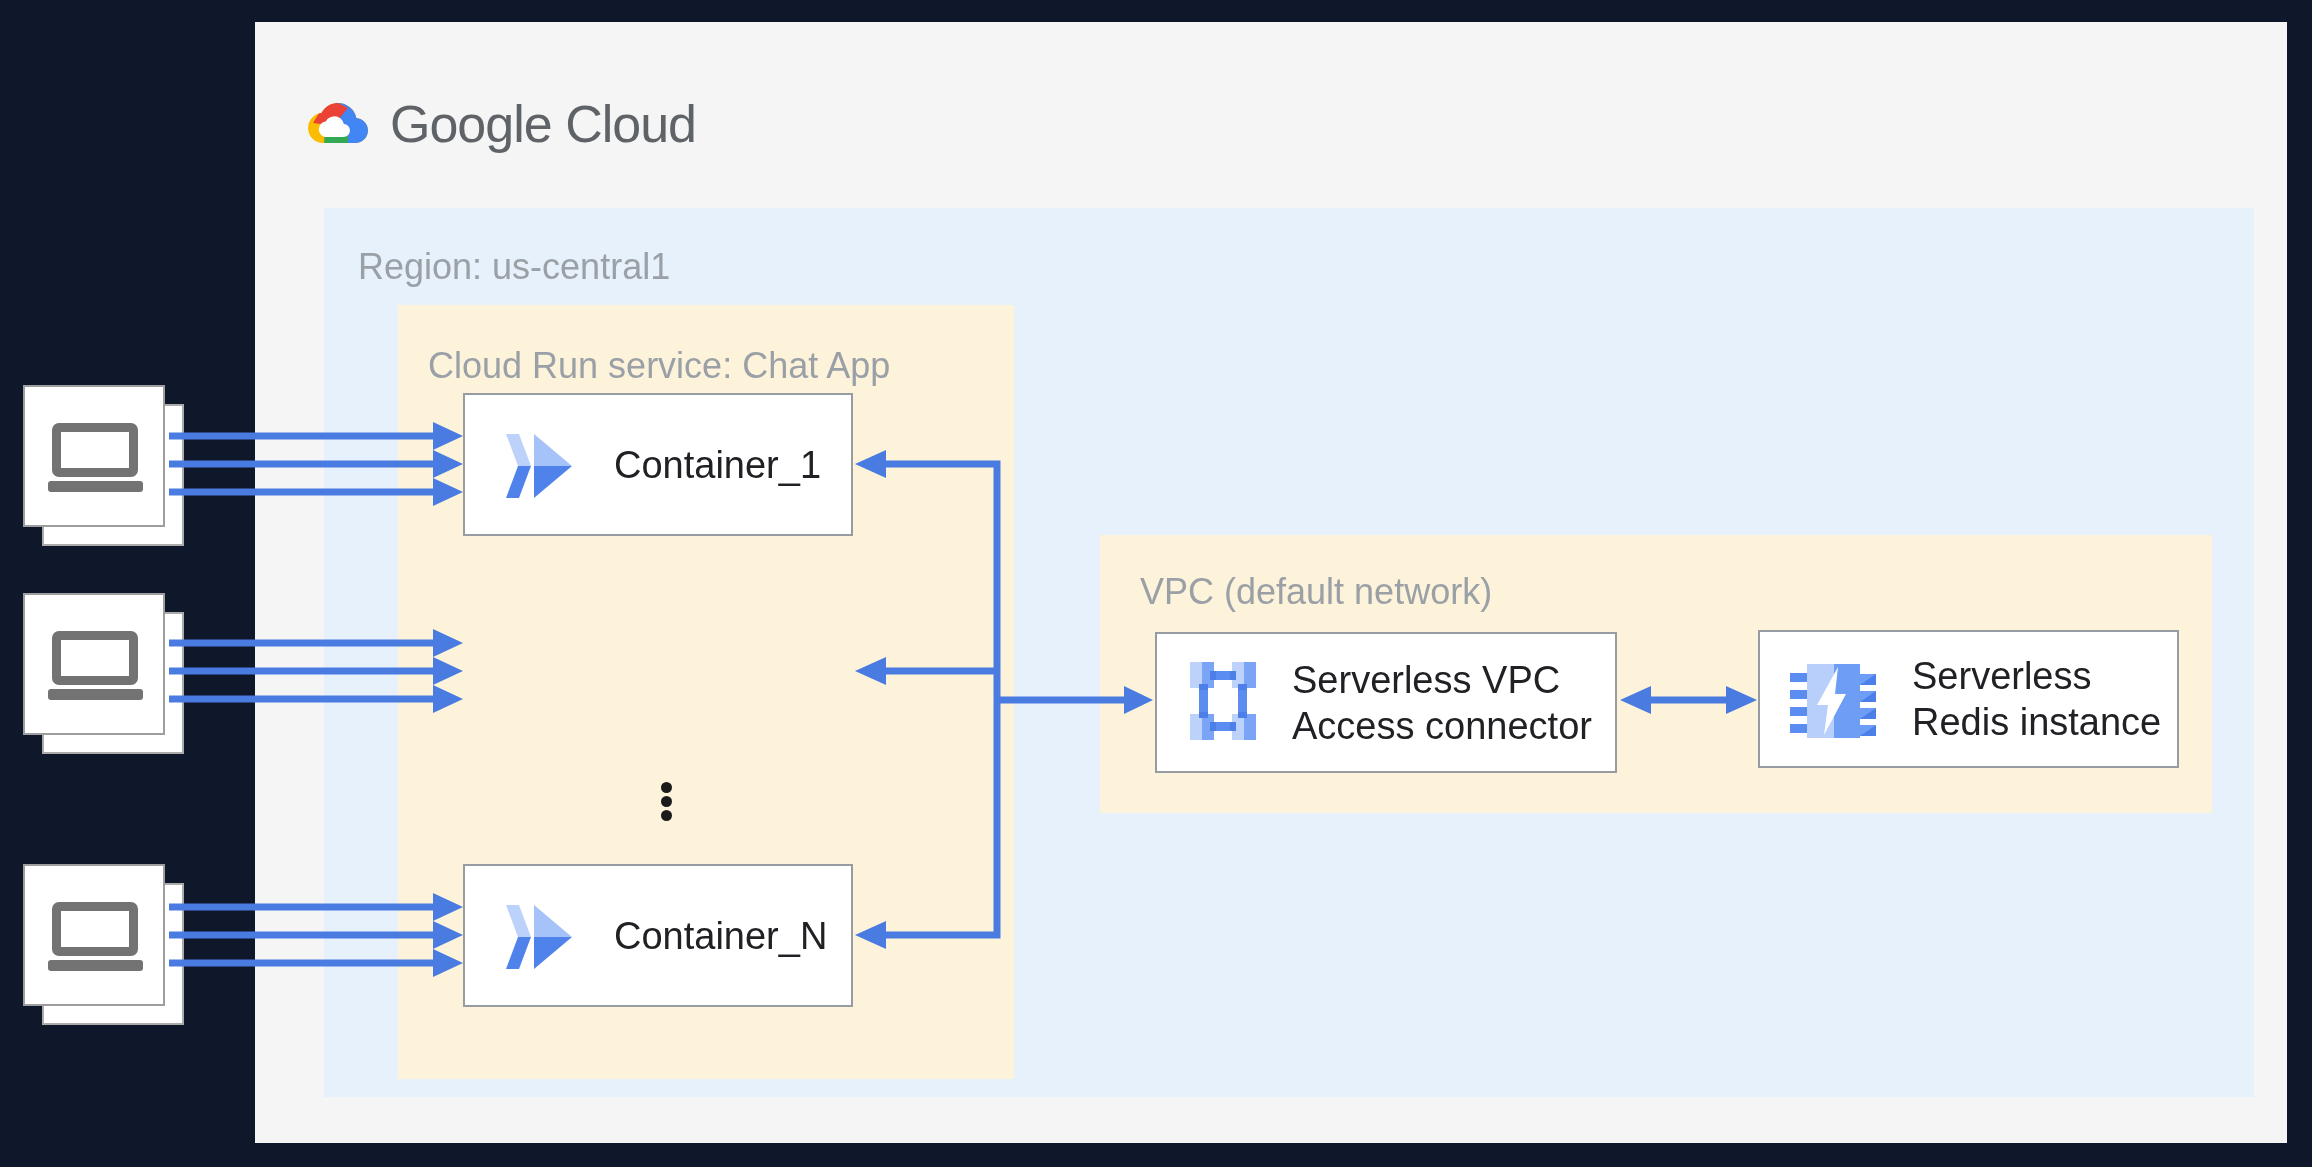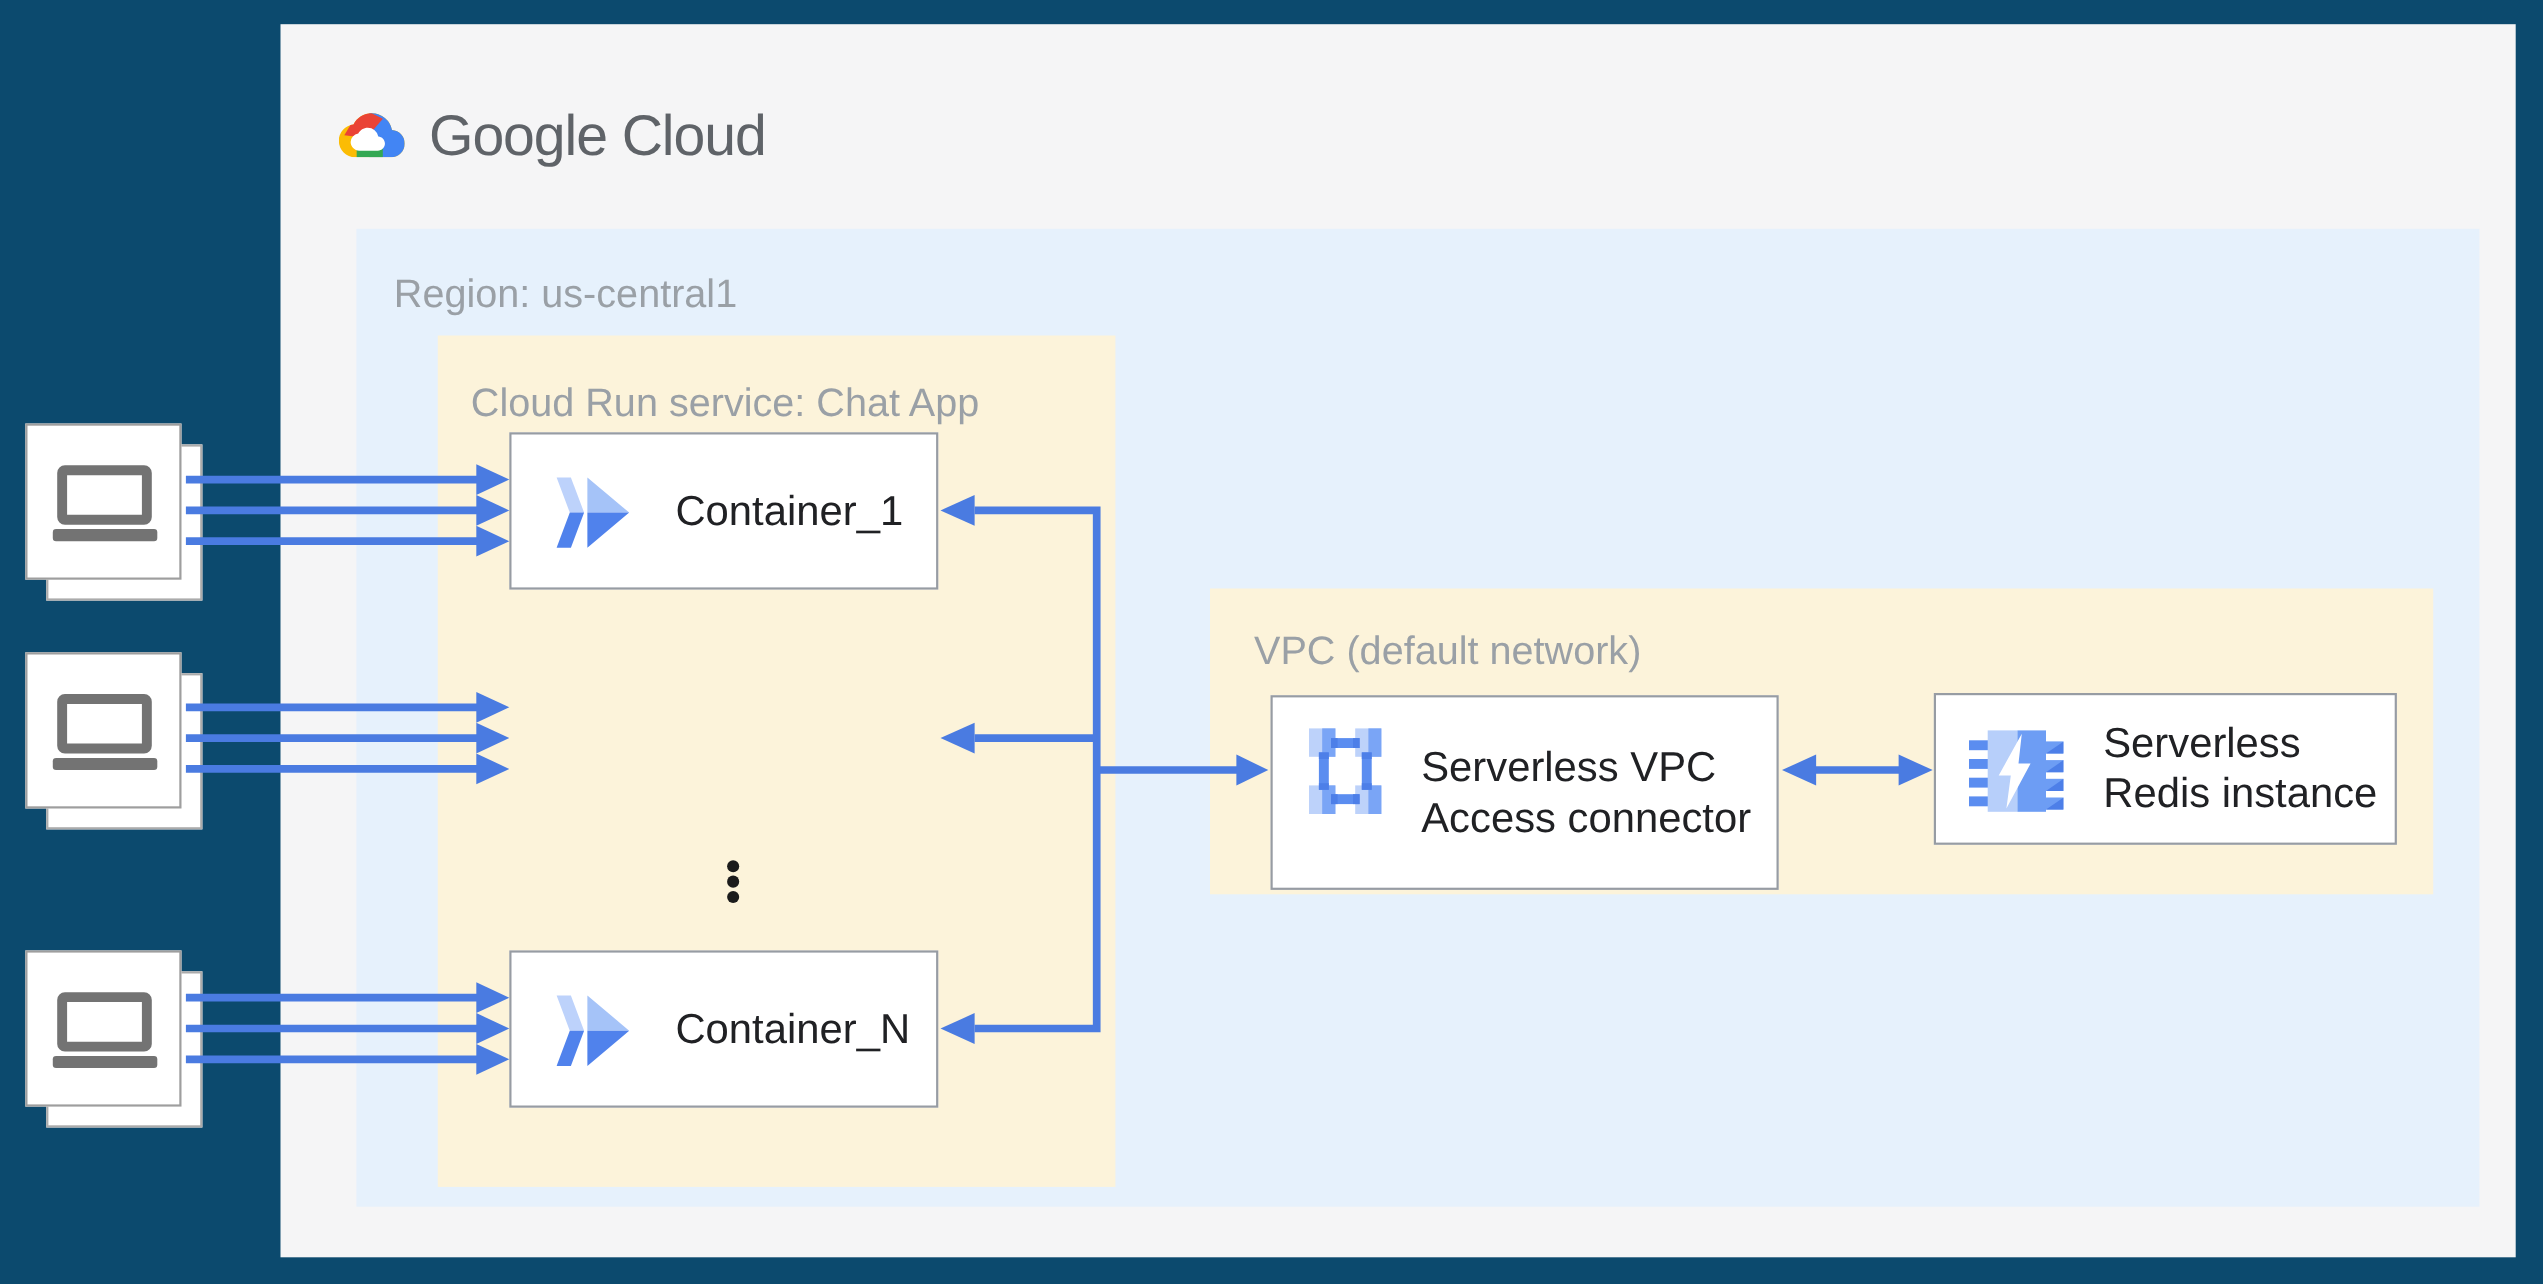--- a/index.html
+++ b/index.html
@@ -1,35 +1,35 @@
 <!DOCTYPE html>
 <html><head>
 <meta charset="utf-8">
 <style>
   html,body{margin:0;padding:0;background:#ffffff;}
   .canvas{
-    position:relative;width:2312px;height:1167px;background:#0c4a6e;overflow:hidden;
+    position:relative;width:2312px;height:1167px;background:#0f172a;overflow:hidden;
     font-family:"Liberation Sans",sans-serif;
   }
   .outer-box{position:absolute;left:255px;top:22px;width:2032px;height:1121px;background:#f5f5f6;}
   .region-box{position:absolute;left:324px;top:208px;width:1930px;height:889px;background:#e6f1fc;}
   .zone-box{position:absolute;background:#fcf3da;}
   .zone-cloudrun{left:398px;top:305px;width:616px;height:774px;}
   .zone-vpc{left:1100px;top:535px;width:1112px;height:278px;}
   .section-label{position:absolute;font-size:36px;color:#9aa0a6;white-space:nowrap;}
   .lbl-region{left:358px;top:246px;}
   .lbl-cloudrun{left:30px;top:40px;}
   .lbl-vpc{left:40px;top:36px;}
   .node{position:absolute;background:#ffffff;border:2px solid #979ca3;box-sizing:border-box;
         display:flex;align-items:center;padding-left:37px;}
   .node-label{font-size:38px;color:#202124;line-height:46px;white-space:nowrap;}
   .container-node{left:463px;width:390px;height:143px;}
   .container-node .icon{position:absolute;left:39px;top:35px;}
   .container-node .node-label{position:absolute;left:149px;top:50%;transform:translateY(-50%);}
-  .connector-node{left:1155px;top:632px;width:462px;height:177px;}
+  .connector-node{left:1155px;top:632px;width:462px;height:141px;}
   .connector-node .icon{position:absolute;left:33px;top:28px;}
   .connector-node .node-label{position:absolute;left:135px;top:50%;transform:translateY(-50%);}
   .memstore-node{left:1758px;top:630px;width:421px;height:138px;}
   .memstore-node .icon{position:absolute;left:30px;top:29px;}
   .memstore-node .node-label{position:absolute;left:152px;top:50%;transform:translateY(-50%);}
   .brand{position:absolute;left:301px;top:93px;height:62px;}
   .wordmark{position:absolute;left:89px;top:2px;font-size:52px;line-height:58px;color:#5f6368;
             letter-spacing:-1px;white-space:nowrap;}
   .laptop{position:absolute;width:165px;height:165px;}
   .lap-card{position:absolute;background:#ffffff;border:2px solid #9e9e9e;box-sizing:border-box;width:142px;height:142px;}

